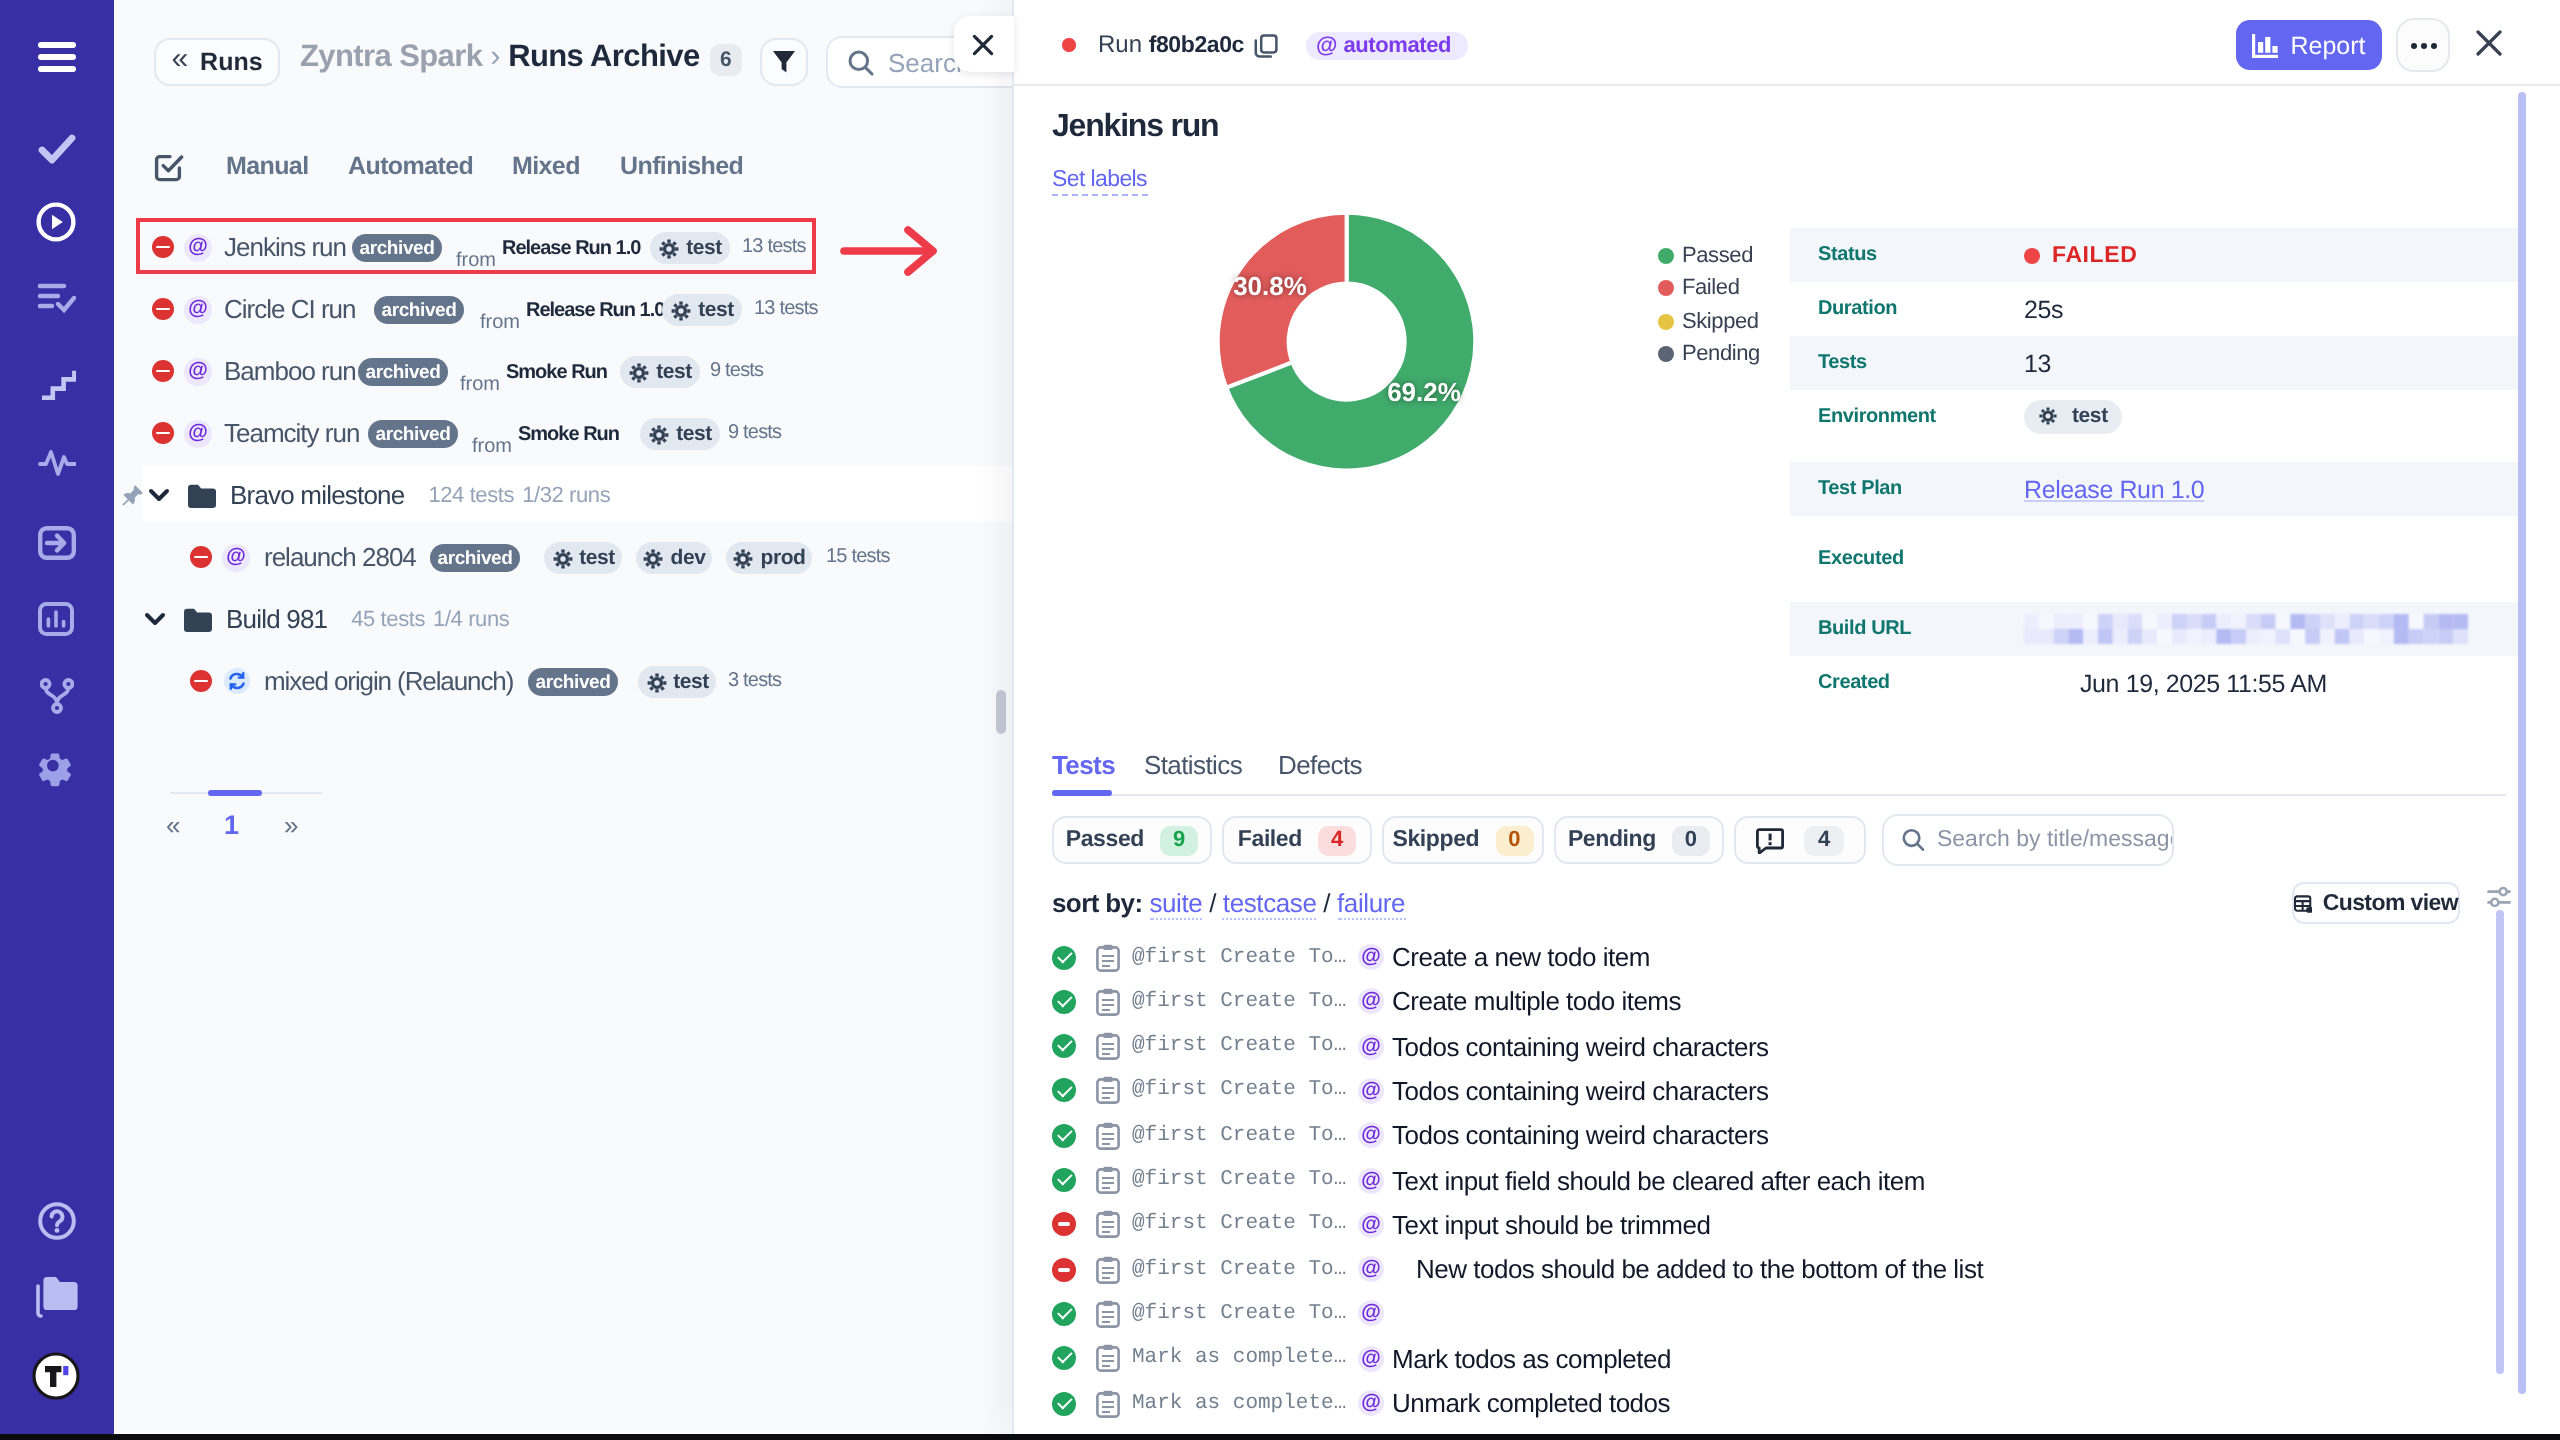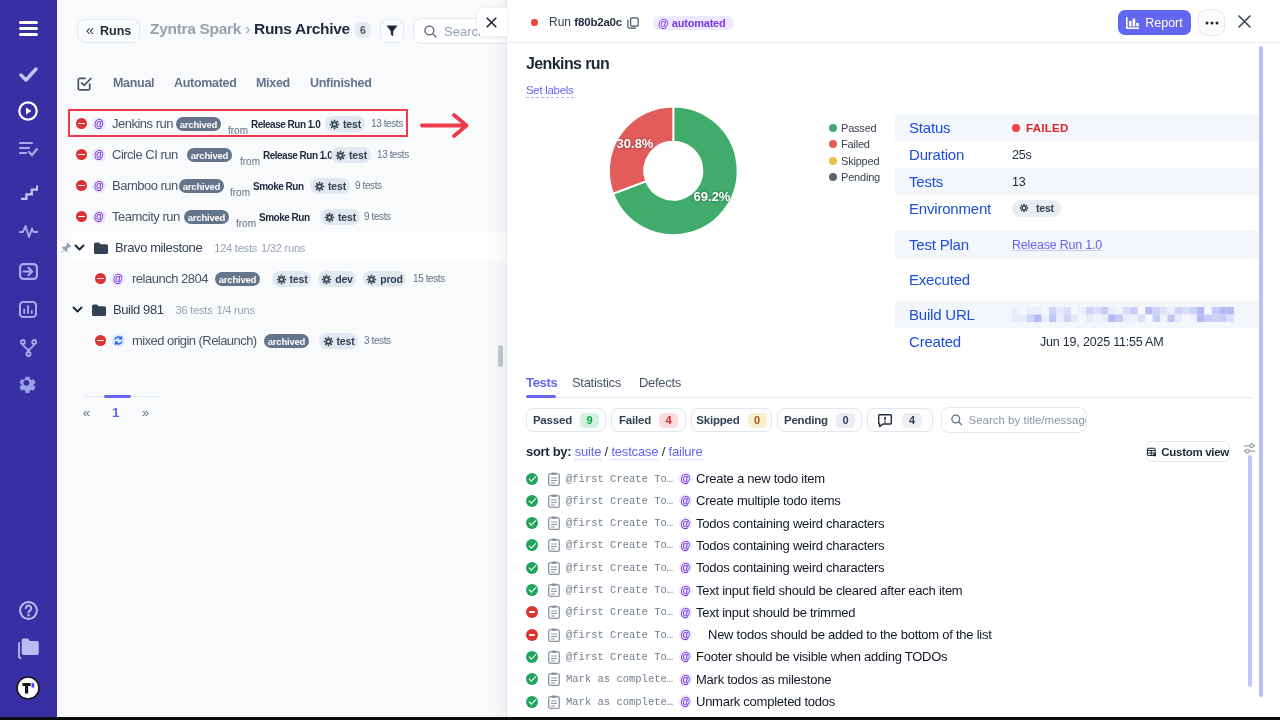--- a/index.html
+++ b/index.html
@@ -26,21 +26,21 @@
 .penv { position:absolute; top:4px; height:16px; background:#e2e8f0; color:#334155; font-size:10.5px; font-weight:700; letter-spacing:-0.2px; border-radius:999px; display:flex; align-items:center; justify-content:center; gap:3px; }
 .pnt { position:absolute; top:5.5px; font-size:10px; letter-spacing:-0.4px; color:#64748b; white-space:nowrap; }
 
 .row { position:absolute; height:23px; display:flex; align-items:center; }
 .rname { font-size:13px; letter-spacing:-0.35px; color:#475569; margin-left:7px; white-space:nowrap; }
 .meta { font-size:11px; letter-spacing:-0.2px; color:#94a3b8; margin-left:12px; white-space:nowrap; }
 .legenditem { position:absolute; left:322px; height:13px; display:flex; align-items:center; gap:4px; font-size:11px; letter-spacing:-0.2px; color:#374151; }
 .ldot { width:8px; height:8px; border-radius:50%; flex:none; }
 .slink { color:#6366f1; font-weight:400; text-decoration:none; border-bottom:1.5px dotted #b9c2fa; }
 .srow { position:absolute; left:388px; width:365px; display:flex; align-items:center; }
-.srow .lab { width:117px; font-size:15px; letter-spacing:-0.2px; color:#1d4ed8; padding-left:14px; flex:none; }
+.srow .lab { width:117px; font-size:10px; letter-spacing:-0.2px; color:#0f766e; padding-left:14px; flex:none;font-weight:bold; }
 .srow .val { font-size:12.5px; letter-spacing:-0.2px; color:#1e293b; }
 .stripe { background:#f3f6fb; }
 .trow { position:absolute; height:22px; display:flex; align-items:center; left:19px; }
 .gcheck { width:12px; height:12px; border-radius:50%; background:#21a45d; flex:none; position:relative; }
 .gcheck::after { content:""; position:absolute; left:3px; top:3.2px; width:5.6px; height:3px; border-left:1.6px solid #fff; border-bottom:1.6px solid #fff; transform:rotate(-45deg); }
 .rminus { width:12px; height:12px; border-radius:50%; background:#dc3232; flex:none; position:relative; }
 .rminus::after { content:""; position:absolute; left:2.7px; top:5px; width:6.6px; height:2px; background:#fff; border-radius:1px; }
 .monotx { font-family:"Liberation Mono", monospace; font-size:10.5px; color:#73808f; margin-left:6px; white-space:nowrap; }
 .ttitle { font-size:13px; letter-spacing:-0.25px; color:#111827; margin-left:7px; white-space:nowrap; }
 .clip { margin-left:10px; flex:none; }
@@ -195,21 +195,21 @@
         <span class="meta" style="margin-left:4px">1/32 runs</span>
       </div>
         <div class="row" style="top:298px;left:15px;">
         <svg width="11" height="7" viewBox="0 0 11 7">
           <path d="M1.5 1.5 L5.5 5.5 L9.5 1.5" stroke="#1e293b" stroke-width="2" fill="none" stroke-linecap="round" stroke-linejoin="round"></path>
         </svg>
         <svg width="14" height="12" viewBox="0 0 14 12" style="margin-left:9px">
           <path d="M0 2 a1.6 1.6 0 0 1 1.6 -1.6 h3.4 l1.6 1.8 h5.8 a1.6 1.6 0 0 1 1.6 1.6 v6.6 a1.6 1.6 0 0 1 -1.6 1.6 h-10.8 a1.6 1.6 0 0 1 -1.6 -1.6 z" fill="#334155"></path>
         </svg>
         <span class="rname" style="color:#334155;font-size:13px;letter-spacing:-0.4px;">Build 981</span>
-        <span class="meta">36 tests</span>
+        <span class="meta">45 tests</span>
         <span class="meta" style="margin-left:4px">1/4 runs</span>
       </div>
 
     <div class="abs" style="left:28px;top:396px;width:76px;height:1px;background:#e2e8f0;"></div>
     <div class="abs" style="left:47px;top:395px;width:27px;height:3px;background:#6366f1;border-radius:2px;"></div>
     <div class="abs" style="left:26px;top:405px;color:#64748b;font-size:13px;">«</div>
     <div class="abs" style="left:55px;top:405px;color:#6366f1;font-size:13.5px;font-weight:700;">1</div>
     <div class="abs" style="left:85px;top:405px;color:#64748b;font-size:13px;">»</div>
 
     <div class="abs" style="left:441px;top:345px;width:5px;height:22px;background:#c3c9d4;border-radius:3px;"></div>
@@ -599,32 +599,31 @@
         </div>
     <div class="trow" style="top:645.9px;width:730px;">
           <span class="gcheck"></span>
           <svg class="clip" width="12" height="14" viewBox="0 0 12 14">
             <rect x="0.7" y="1.7" width="10.6" height="11.6" rx="1.6" stroke="#8b95a5" stroke-width="1.3" fill="none"></rect>
             <rect x="3.6" y="0.4" width="4.8" height="2.6" rx="0.8" fill="#8b95a5"></rect>
             <path d="M3 6 h6 M3 8.5 h6 M3 11 h4" stroke="#8b95a5" stroke-width="1.1"></path>
           </svg>
           <span class="monotx">@first Create To…</span>
           <span class="tat">@</span>
-          <span class="ttitle" style="position:absolute;left:170px;margin-left:0;">Footer should be visible when adding TODOs</span>
         </div>
     <div class="trow" style="top:668.2px;width:730px;">
           <span class="gcheck"></span>
           <svg class="clip" width="12" height="14" viewBox="0 0 12 14">
             <rect x="0.7" y="1.7" width="10.6" height="11.6" rx="1.6" stroke="#8b95a5" stroke-width="1.3" fill="none"></rect>
             <rect x="3.6" y="0.4" width="4.8" height="2.6" rx="0.8" fill="#8b95a5"></rect>
             <path d="M3 6 h6 M3 8.5 h6 M3 11 h4" stroke="#8b95a5" stroke-width="1.1"></path>
           </svg>
           <span class="monotx">Mark as complete…</span>
           <span class="tat">@</span>
-          <span class="ttitle" style="position:absolute;left:170px;margin-left:0;">Mark todos as milestone</span>
+          <span class="ttitle" style="position:absolute;left:170px;margin-left:0;">Mark todos as completed</span>
         </div>
     <div class="trow" style="top:690.5px;width:730px;">
           <span class="gcheck"></span>
           <svg class="clip" width="12" height="14" viewBox="0 0 12 14">
             <rect x="0.7" y="1.7" width="10.6" height="11.6" rx="1.6" stroke="#8b95a5" stroke-width="1.3" fill="none"></rect>
             <rect x="3.6" y="0.4" width="4.8" height="2.6" rx="0.8" fill="#8b95a5"></rect>
             <path d="M3 6 h6 M3 8.5 h6 M3 11 h4" stroke="#8b95a5" stroke-width="1.1"></path>
           </svg>
           <span class="monotx">Mark as complete…</span>
           <span class="tat">@</span>

